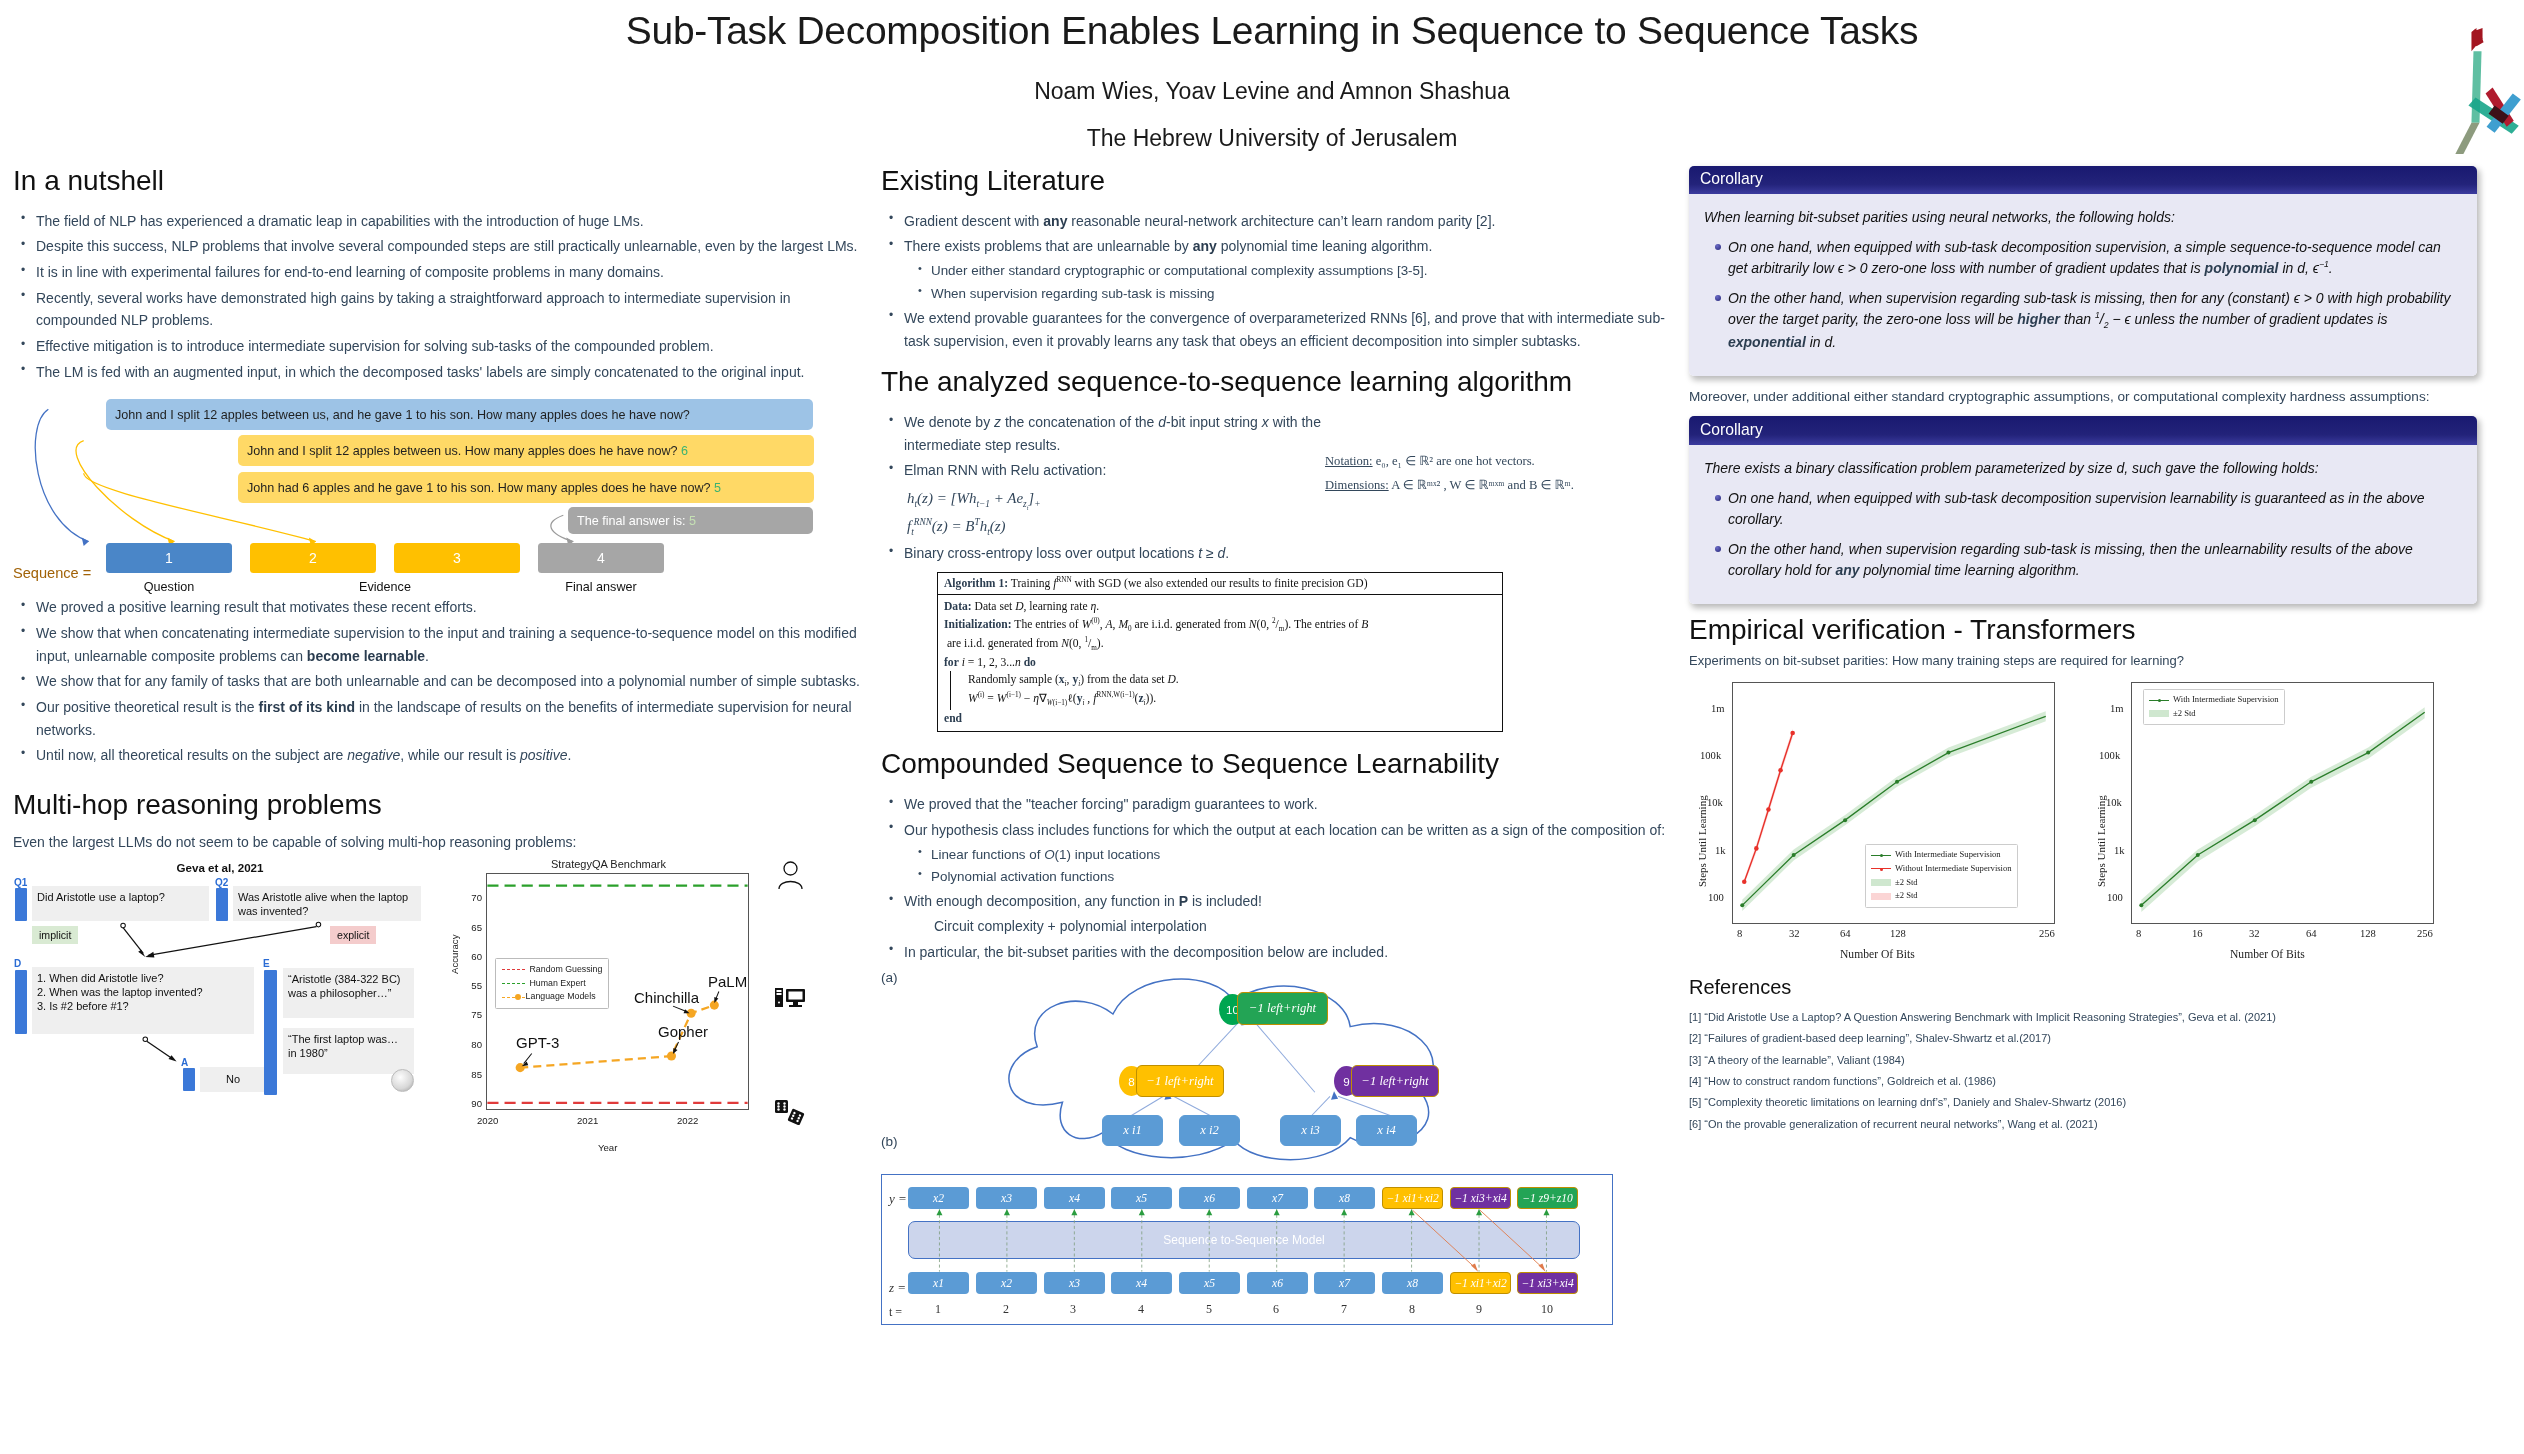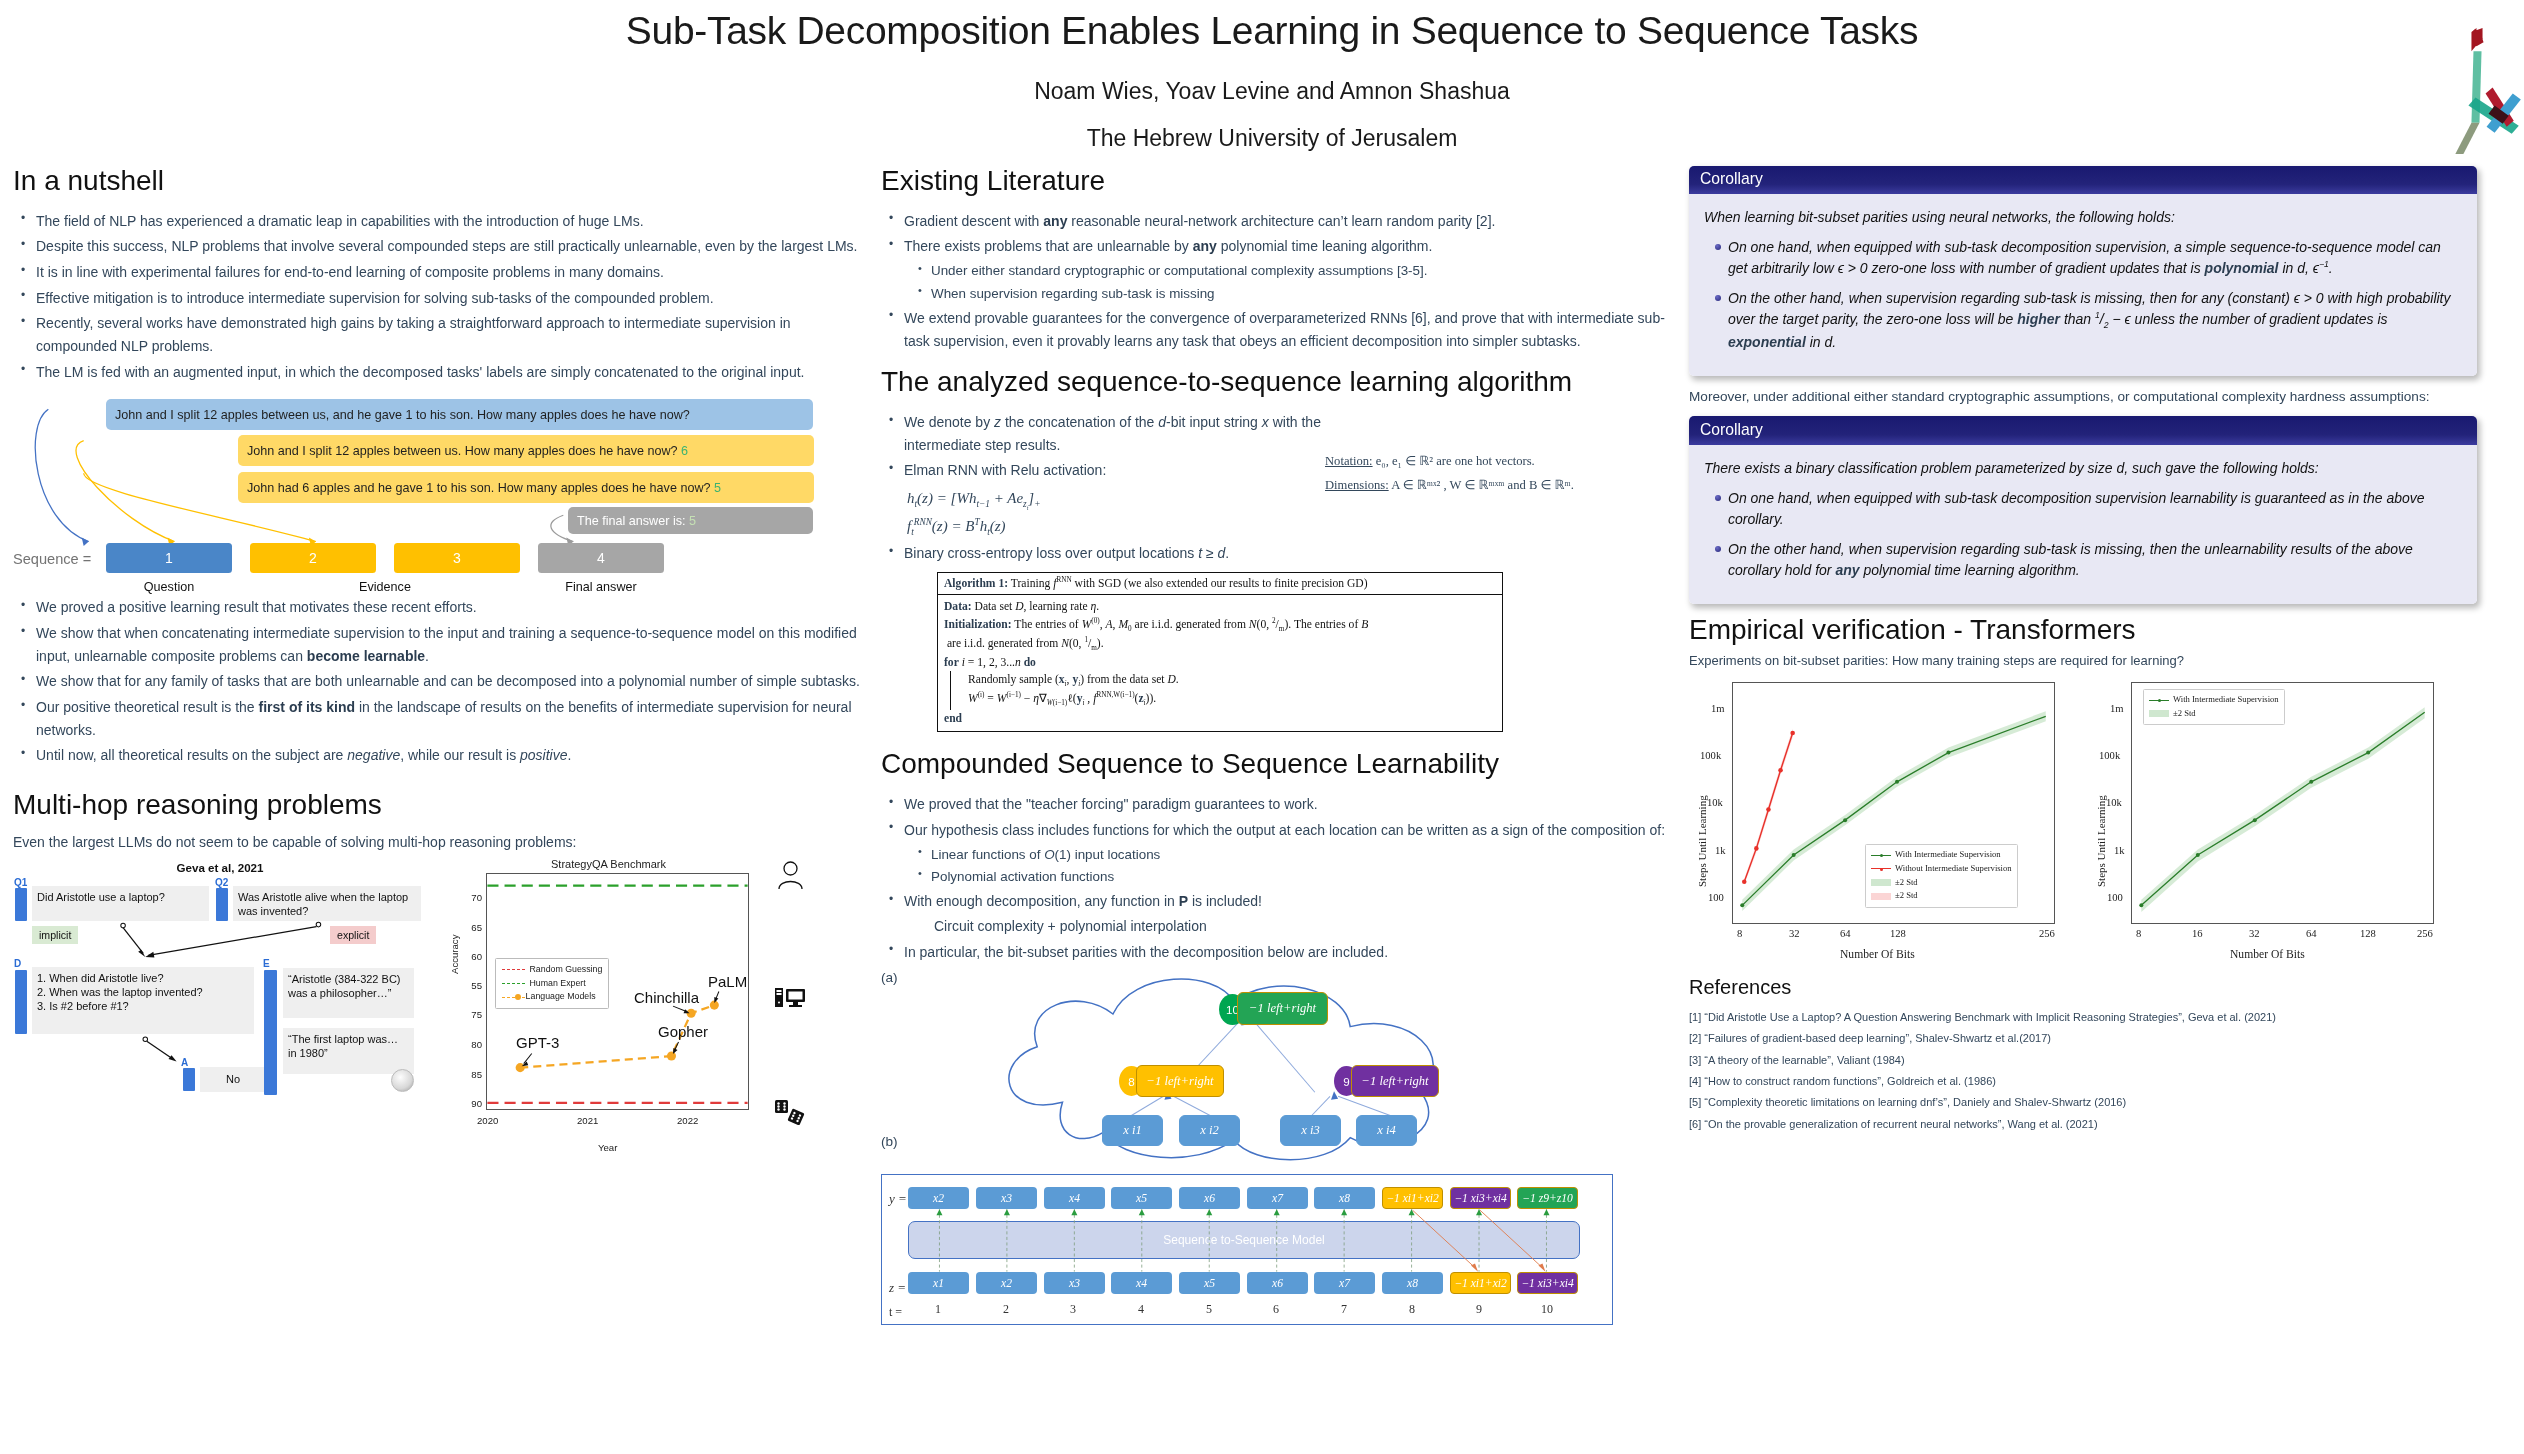--- a/index.html
+++ b/index.html
@@ -48,21 +48,21 @@
 
   
   .apples { position:relative; width:828px; height: 197px; margin: 7px 0 4px 0; }
   .abox { position:absolute; border-radius:5px; display:flex; align-items:center;
           font-size:12.6px; padding: 0 9px; color:#1f1f1f; }
   .abox.blue  { background:#9dc3e6; }
   .abox.amber { background:#ffd966; }
   .abox.grey  { background:#a6a6a6; color:#ffffff; }
   .ansnum { color:#3cb371; margin-left:3.5px; }
   .ansnum.light { color:#c5e0b4; }
-  .seqlabel { position:absolute; left:0; top:161px; font-size:14.6px; color:#737373; }
+  .seqlabel { position:absolute; left:0; top:175px; font-size:14.6px; color:#a16207; }
   .sqbox { position:absolute; top:153px; height:30px; border-radius:3.5px; color:#fff;
            display:flex; align-items:center; justify-content:center; font-size:14px; }
   .sqcap { position:absolute; top:190px; font-size:12.6px; color:#111; text-align:center; }
   .apples svg { position:absolute; left:0; top:0; pointer-events:none; }
 
   
   .geva { position:relative; width: 414px; height: 328px; margin-top:5px; }
   .geva-title { text-align:center; font-size:11.6px; font-weight:700; color:#111; margin-bottom:7px; }
   .gv-tag { position:absolute; font-size:10px; font-weight:700; color:#2b6cd4; }
   .gv-bar { position:absolute; background:#3b78d8; border-radius:1px; }
@@ -204,22 +204,22 @@
 
 <div class="cols">
 
   <div class="col col-left">
 
     <h2 class="sec">In a nutshell</h2>
     <ul class="b">
       <li>The field of NLP has experienced a dramatic leap in capabilities with the introduction of huge LMs.</li>
       <li>Despite this success, NLP problems that involve several compounded steps are still practically unlearnable, even by the largest LMs.</li>
       <li>It is in line with experimental failures for end-to-end learning of composite problems in many domains.</li>
+      <li>Recently, several works have demonstrated high gains by taking a straightforward approach to intermediate supervision in compounded NLP problems.</li>
       <li>Effective mitigation is to introduce intermediate supervision for solving sub-tasks of the compounded problem.</li>
-      <li>Recently, several works have demonstrated high gains by taking a straightforward approach to intermediate supervision in compounded NLP problems.</li>
       <li>The LM is fed with an augmented input, in which the decomposed tasks' labels are simply concatenated to the original input.</li>
     </ul>
 
     <div class="apples">
       <svg width="828" height="197" viewBox="0 0 1640 390">
         <path d="M70 38 C 20 70, 40 260, 150 300" stroke="#4472c4" stroke-width="2.5" fill="none"></path>
         <polygon points="150,300 136,292 140,309" fill="#4472c4"></polygon>
         <path d="M140 100 C 80 120, 210 260, 320 300" stroke="#ffc000" stroke-width="2.5" fill="none"></path>
         <polygon points="320,300 306,292 310,309" fill="#ffc000"></polygon>
         <path d="M140 165 C 140 200, 420 250, 600 300" stroke="#ffc000" stroke-width="2.5" fill="none"></path>

